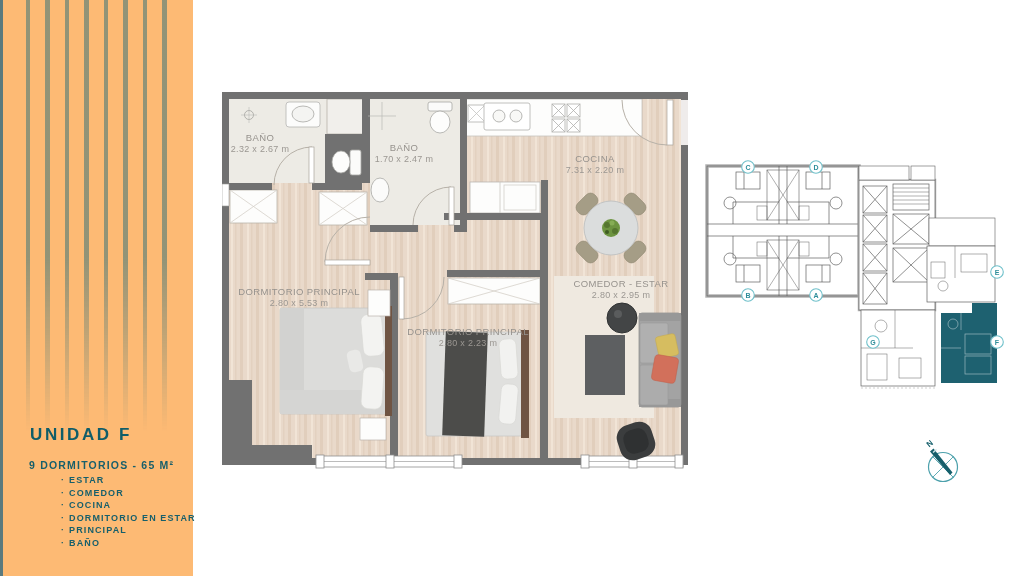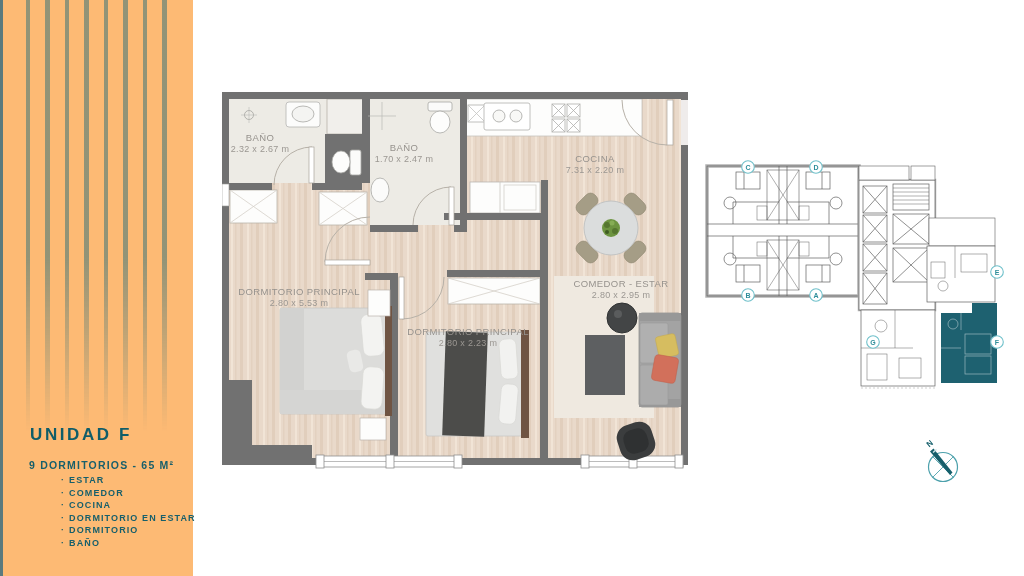--- a/index.html
+++ b/index.html
@@ -41,21 +41,21 @@
 
   <div class="sidebar">
     <div class="stripes"></div>
     <div class="sb-title">UNIDAD F</div>
     <div class="sb-sub">9 DORMITORIOS - 65 M²</div>
     <div class="sb-list">
       <div class="row"><span class="dot">·</span><span>ESTAR</span></div>
       <div class="row"><span class="dot">·</span><span>COMEDOR</span></div>
       <div class="row"><span class="dot">·</span><span>COCINA</span></div>
       <div class="row"><span class="dot">·</span><span>DORMITORIO EN ESTAR</span></div>
-      <div class="row"><span class="dot">·</span><span>DORMITORIO</span></div>
+      <div class="row"><span class="dot">·</span><span>PRINCIPAL</span></div>
       <div class="row"><span class="dot">·</span><span>BAÑO</span></div>
     </div>
   </div>
 
   <div class="plan">
     <svg width="466" height="380" viewBox="0 0 466 380">
       <defs>
         <pattern id="wood" width="16" height="80" patternUnits="userSpaceOnUse">
           <rect width="16" height="80" fill="#e9d9ca"></rect>
           <rect x="2" width="3" height="80" fill="#e1cebc"></rect>

